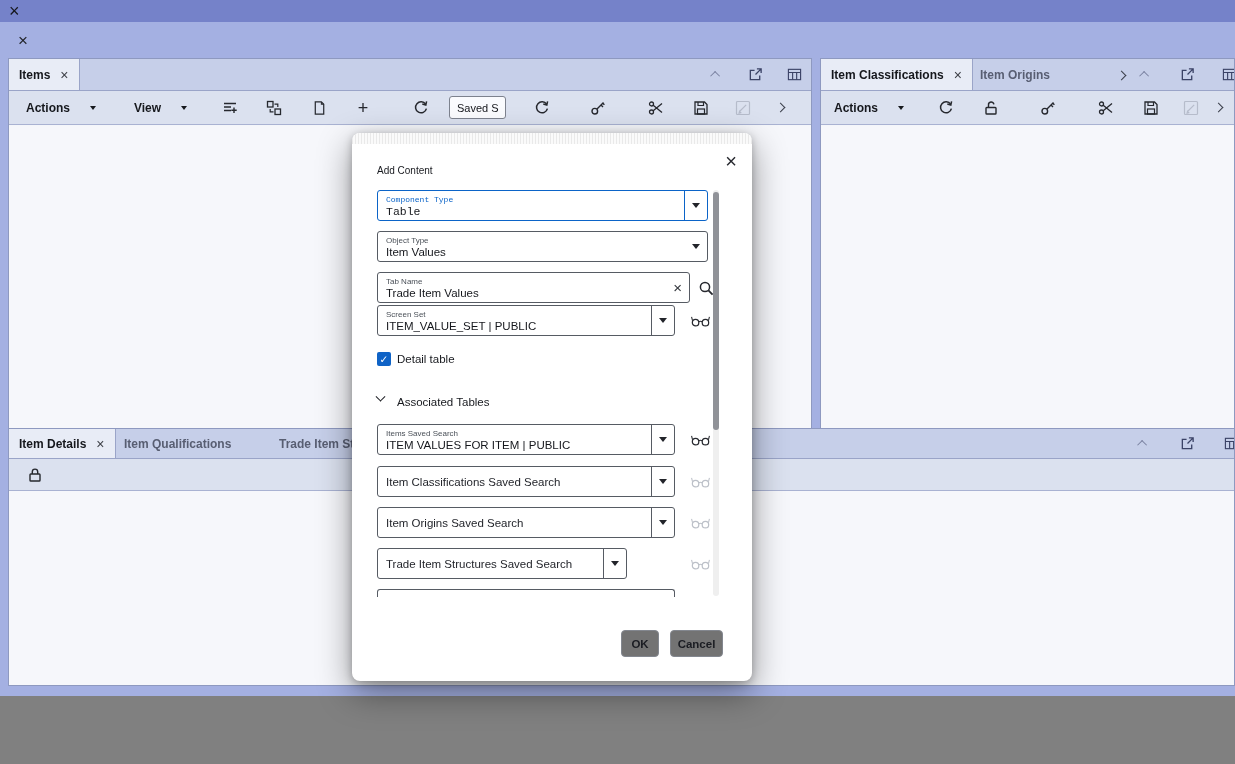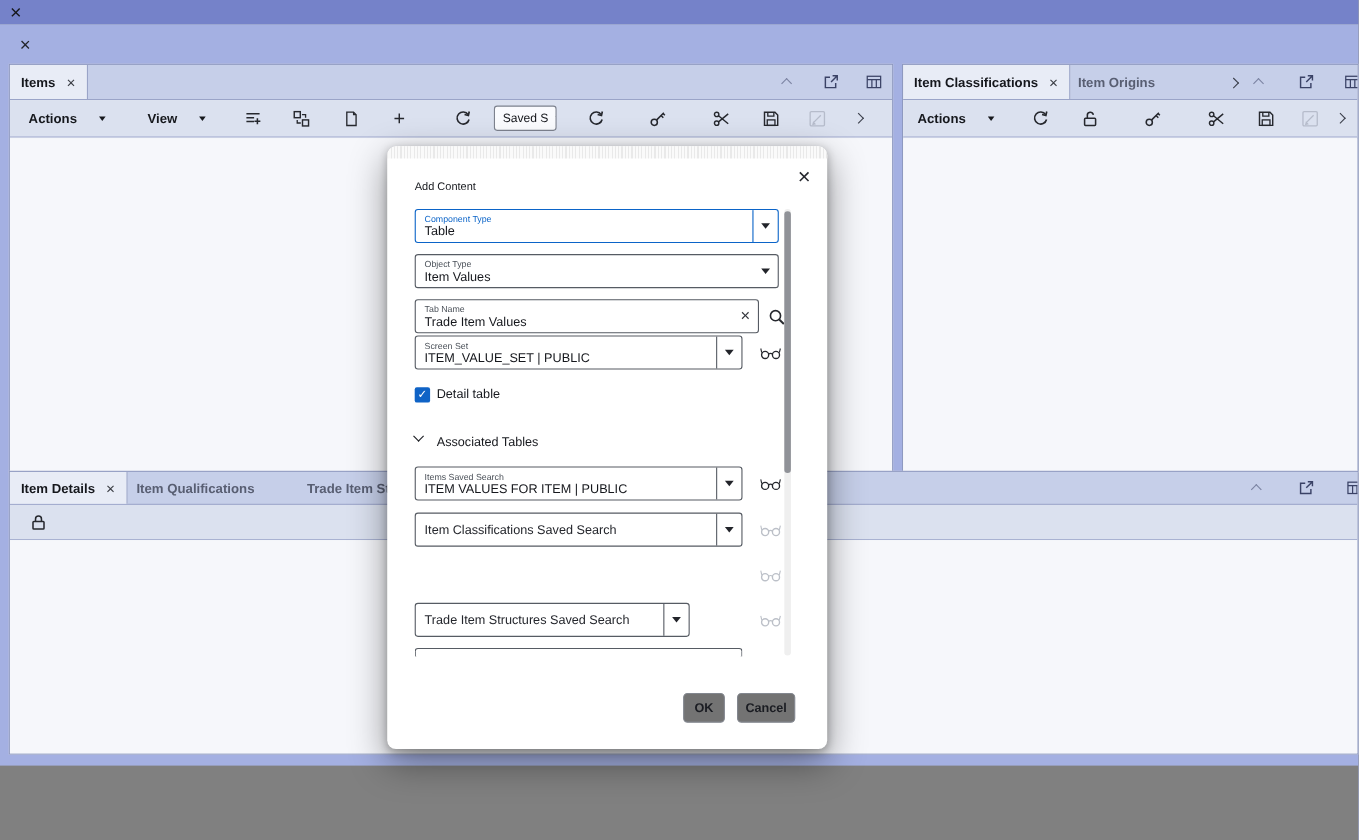--- a/index.html
+++ b/index.html
@@ -302,21 +302,21 @@
       </button>
     </div>
     <div class="pcontent" style="top:62px;"></div>
   </section>
 
   <div class="dialog">
     <div class="grip"></div>
     <div class="dlg-title">Add Content</div>
     <span class="dlg-close">×</span>
 
-    <div class="jfield focused" style="top:57px;width:331px;">
+    <div class="jfield focused" style="top:57px;width:331px;font-family:Liberation Mono, monospace;">
       <div class="fbody">
         <span class="flabel">Component Type</span>
         <span class="fvalue">Table</span>
       </div>
       <div class="ddseg">
           <i class="dtri"></i>
         </div>
     </div>
 
     <div class="jfield" style="top:98px;width:331px;">
@@ -394,20 +394,26 @@
         </div>
     </div>
     <span class="sideicon disabled" style="left:338px;top:340px;">
       <svg width="19" height="14" viewBox="0 0 20 14" fill="none" stroke="currentColor" stroke-width="1.3">
           <circle cx="4.8" cy="8.8" r="3.4"></circle>
           <circle cx="15.2" cy="8.8" r="3.4"></circle>
           <path d="M8.2 8 Q10 6.4 11.8 8 M1.6 6.6 L0.6 2.6 M18.4 6.6 L19.4 2.6" stroke-width="1.1"></path>
         </svg>
     </span>
 
+    <div class="jfield" style="top:374px;width:298px;">
+      <div class="fcenter">Item Origins Saved Search</div>
+      <div class="ddseg">
+          <i class="dtri"></i>
+        </div>
+    </div>
     <span class="sideicon disabled" style="left:338px;top:381px;">
       <svg width="19" height="14" viewBox="0 0 20 14" fill="none" stroke="currentColor" stroke-width="1.3">
           <circle cx="4.8" cy="8.8" r="3.4"></circle>
           <circle cx="15.2" cy="8.8" r="3.4"></circle>
           <path d="M8.2 8 Q10 6.4 11.8 8 M1.6 6.6 L0.6 2.6 M18.4 6.6 L19.4 2.6" stroke-width="1.1"></path>
         </svg>
     </span>
 
     <div class="jfield" style="top:415px;width:250px;">
       <div class="fcenter">Trade Item Structures Saved Search</div>

